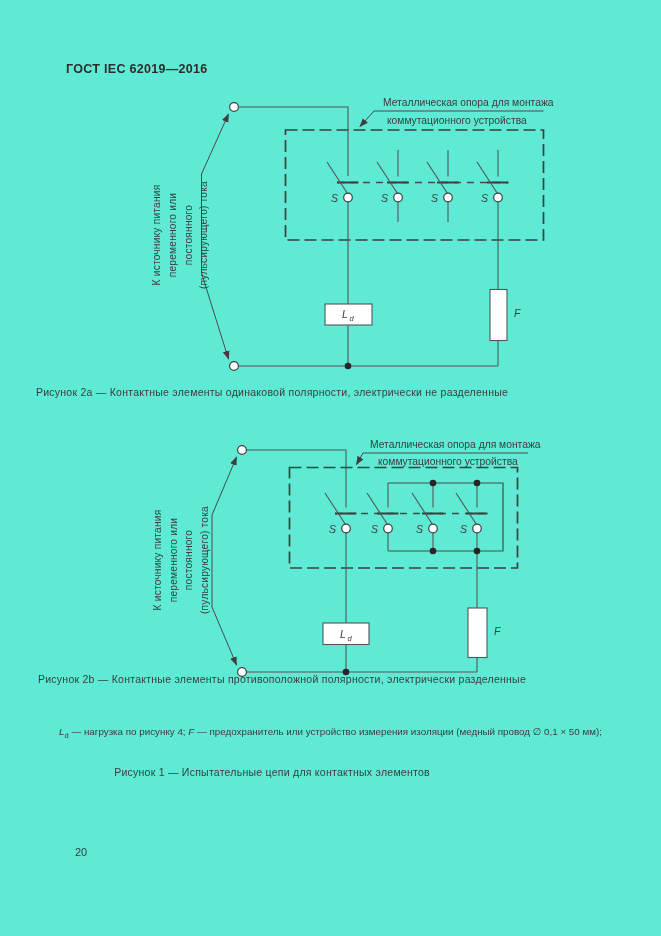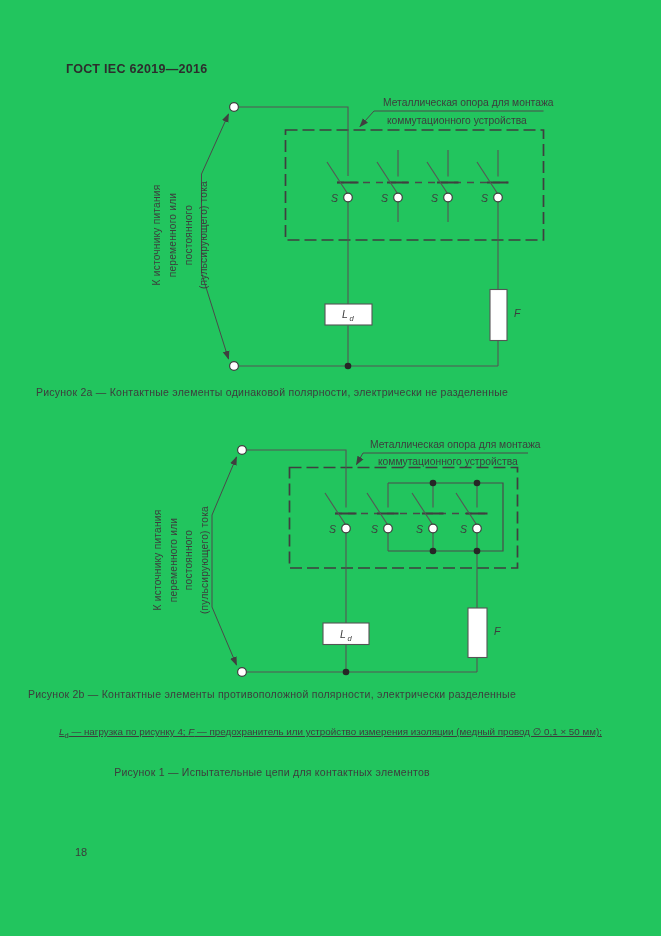--- a/index.html
+++ b/index.html
@@ -1,43 +1,43 @@
 <!DOCTYPE html>
 <html><head>
 <meta charset="utf-8">
 <style>
   html,body{margin:0;padding:0;background:#e8e8e8;}
   .page{
     position:relative;
     width:661px;height:936px;
     margin:0 auto;
-    background:#22c55e;
+    background:#5eead4;
     font-family:"Liberation Sans", sans-serif;
     color:#3b3b3b;
     overflow:hidden;
   }
   .hdr{
     position:absolute;left:66px;top:62px;
     font-size:12.5px;font-weight:bold;color:#2d2d2d;letter-spacing:.3px;
   }
   .pgnum{
     position:absolute;left:75px;top:846px;
     font-size:11px;color:#3b3b3b;
   }
   .caption{
     position:absolute;left:0;width:544px;text-align:center;
     font-size:10.5px;color:#3d3d3d;letter-spacing:.25px;white-space:nowrap;
   }
   .cap-2a{top:386px;}
-  .cap-2b{top:688px;}
+  .cap-2b{top:673px;padding-left:10px;}
   .legend{
     position:absolute;left:0;width:661px;text-align:center;
     font-size:9.8px;color:#3d3d3d;white-space:nowrap;
   }
-  .legend-1{top:726px;text-decoration:underline;}
+  .legend-1{top:726px;}
   .legend-2{top:740px;}
   .cap-main{top:766px;}
   .legend i{font-style:italic;}
   .legend sub{font-size:7.5px;}
   svg{position:absolute;left:0;}
   svg text{font-family:"Liberation Sans", sans-serif;fill:#3d3d3d;}
   .t-lbl{font-size:10.3px;}
   .t-side{font-size:10.2px;letter-spacing:.2px;}
   .t-sym{font-size:10.5px;font-style:italic;}
   .t-sub{font-size:7.5px;font-style:italic;}
@@ -235,15 +235,15 @@
 
     <circle class="dot" cx="346" cy="672" r="3.3"></circle>
   </svg>
 
   <div class="caption cap-2b">Рисунок 2b — Контактные элементы противоположной полярности, электрически разделенные</div>
 
   <div class="legend legend-1"><i>L</i><sub>d</sub><span> — нагрузка по рисунку 4; </span><i>F</i><span> — предохранитель или устройство измерения изоляции (медный провод ∅ 0,1 × 50 мм);</span></div>
 
   <div class="caption cap-main">Рисунок 1 — Испытательные цепи для контактных элементов</div>
 
-  <div class="pgnum">18</div>
+  <div class="pgnum">20</div>
 
 </div>
 
 </body></html>

